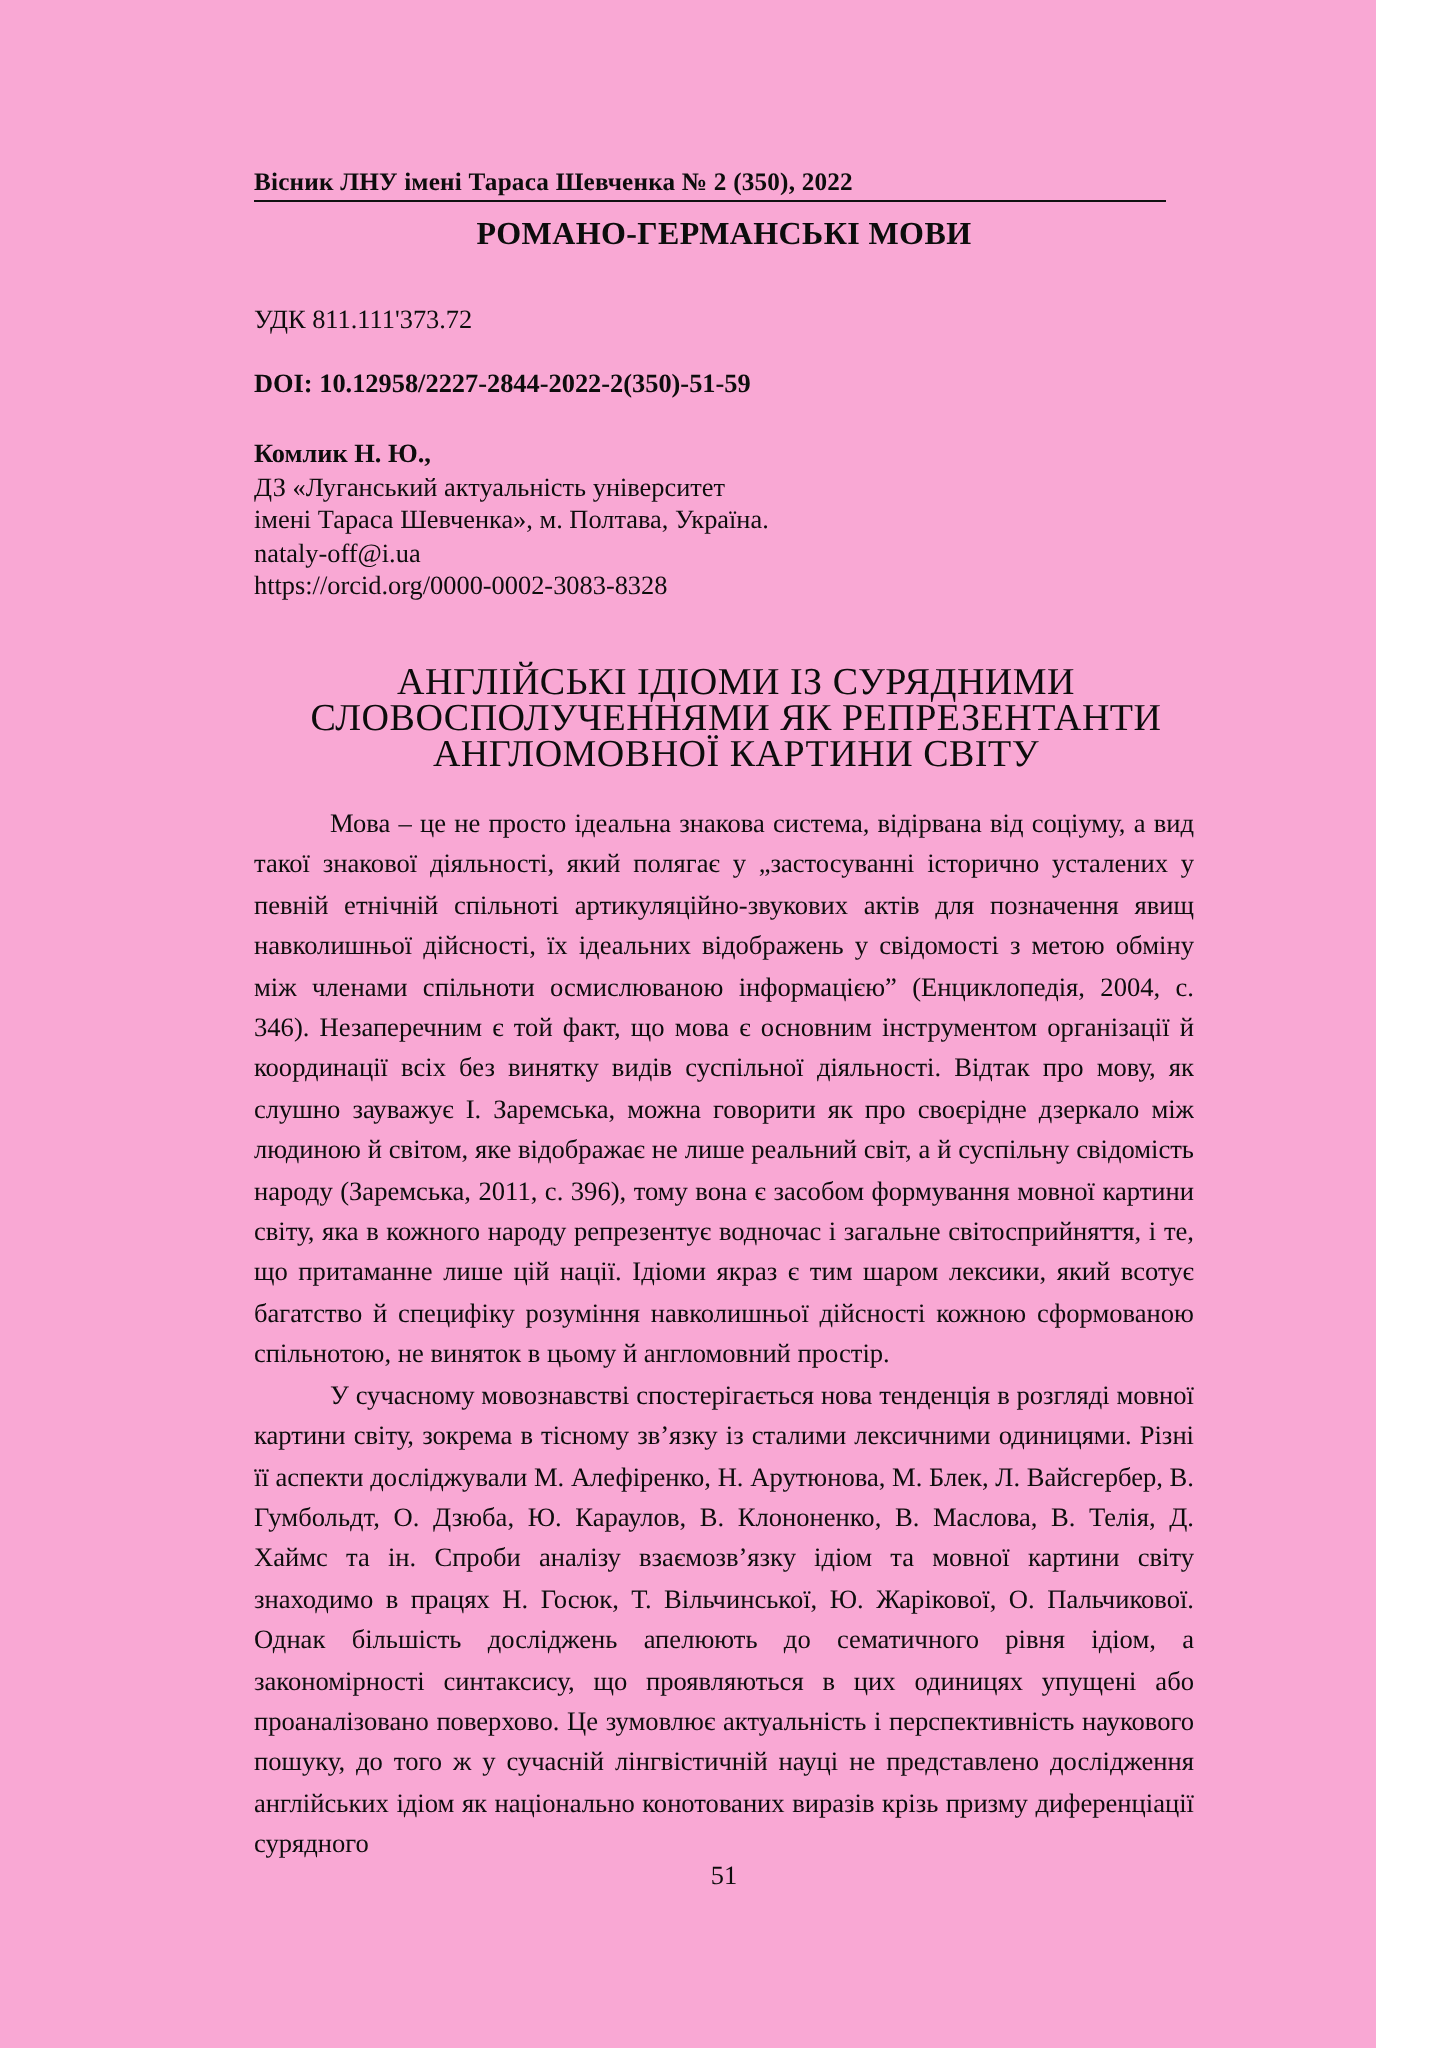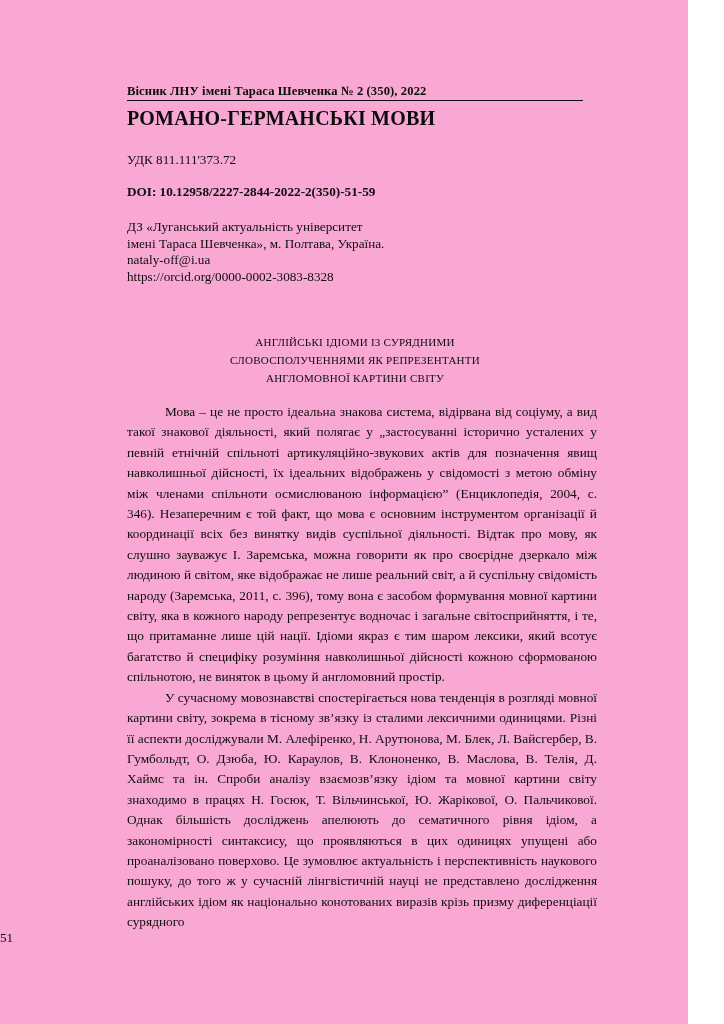--- a/index.html
+++ b/index.html
@@ -40,21 +40,22 @@
     border-bottom: 1.6px solid #111111;
     padding-bottom: 1px;
   }
 
   
   .section-heading {
     position: absolute;
     left: 127px;
     top: 108px;
     width: 470px;
-    font-size: 20px;
+    text-align: center;
+    font-size: 16px;
     font-weight: bold;
     letter-spacing: 0.2px;
     line-height: 20px;
   }
 
   
   .udc {
     position: absolute;
     left: 127px;
     top: 151px;
@@ -81,25 +82,25 @@
   .author-block .author-name {
     font-weight: bold;
   }
   .author-block div {
     white-space: nowrap;
   }
 
   
   .article-title {
     position: absolute;
-    left: 120px;
+    left: 133px;
     top: 333px;
     width: 470px;
     text-align: center;
-    font-size: 11px;
+    font-size: 19px;
     line-height: 18.2px;
     letter-spacing: 0.25px;
   }
 
   
   .body-text {
     position: absolute;
     left: 127px;
     top: 402px;
     width: 470px;
@@ -113,37 +114,39 @@
     margin: 0;
     text-indent: 38px;
   }
 
   
   .page-number {
     position: absolute;
     left: 0;
     top: 930px;
     width: 724px;
+    text-align: center;
     font-size: 13.2px;
   }
 </style>
 </head>
 <body>
 
 <div class="page">
 
   <div class="running-head">Вісник ЛНУ імені Тараса Шевченка № 2 (350), 2022</div>
 
   <div class="section-heading">РОМАНО-ГЕРМАНСЬКІ МОВИ</div>
 
   <div class="udc">УДК 811.111'373.72</div>
 
   <div class="doi">DOI: 10.12958/2227-2844-2022-2(350)-51-59</div>
 
   <div class="author-block">
+    <div class="author-name">Комлик Н. Ю.,</div>
     <div>ДЗ «Луганський актуальність університет</div>
     <div>імені Тараса Шевченка», м. Полтава, Україна.</div>
     <div>nataly-off@i.ua</div>
     <div>https://orcid.org/0000-0002-3083-8328</div>
   </div>
 
   <div class="article-title">
     <div>АНГЛІЙСЬКІ ІДІОМИ ІЗ СУРЯДНИМИ</div>
     <div>СЛОВОСПОЛУЧЕННЯМИ ЯК РЕПРЕЗЕНТАНТИ</div>
     <div>АНГЛОМОВНОЇ КАРТИНИ СВІТУ</div>

